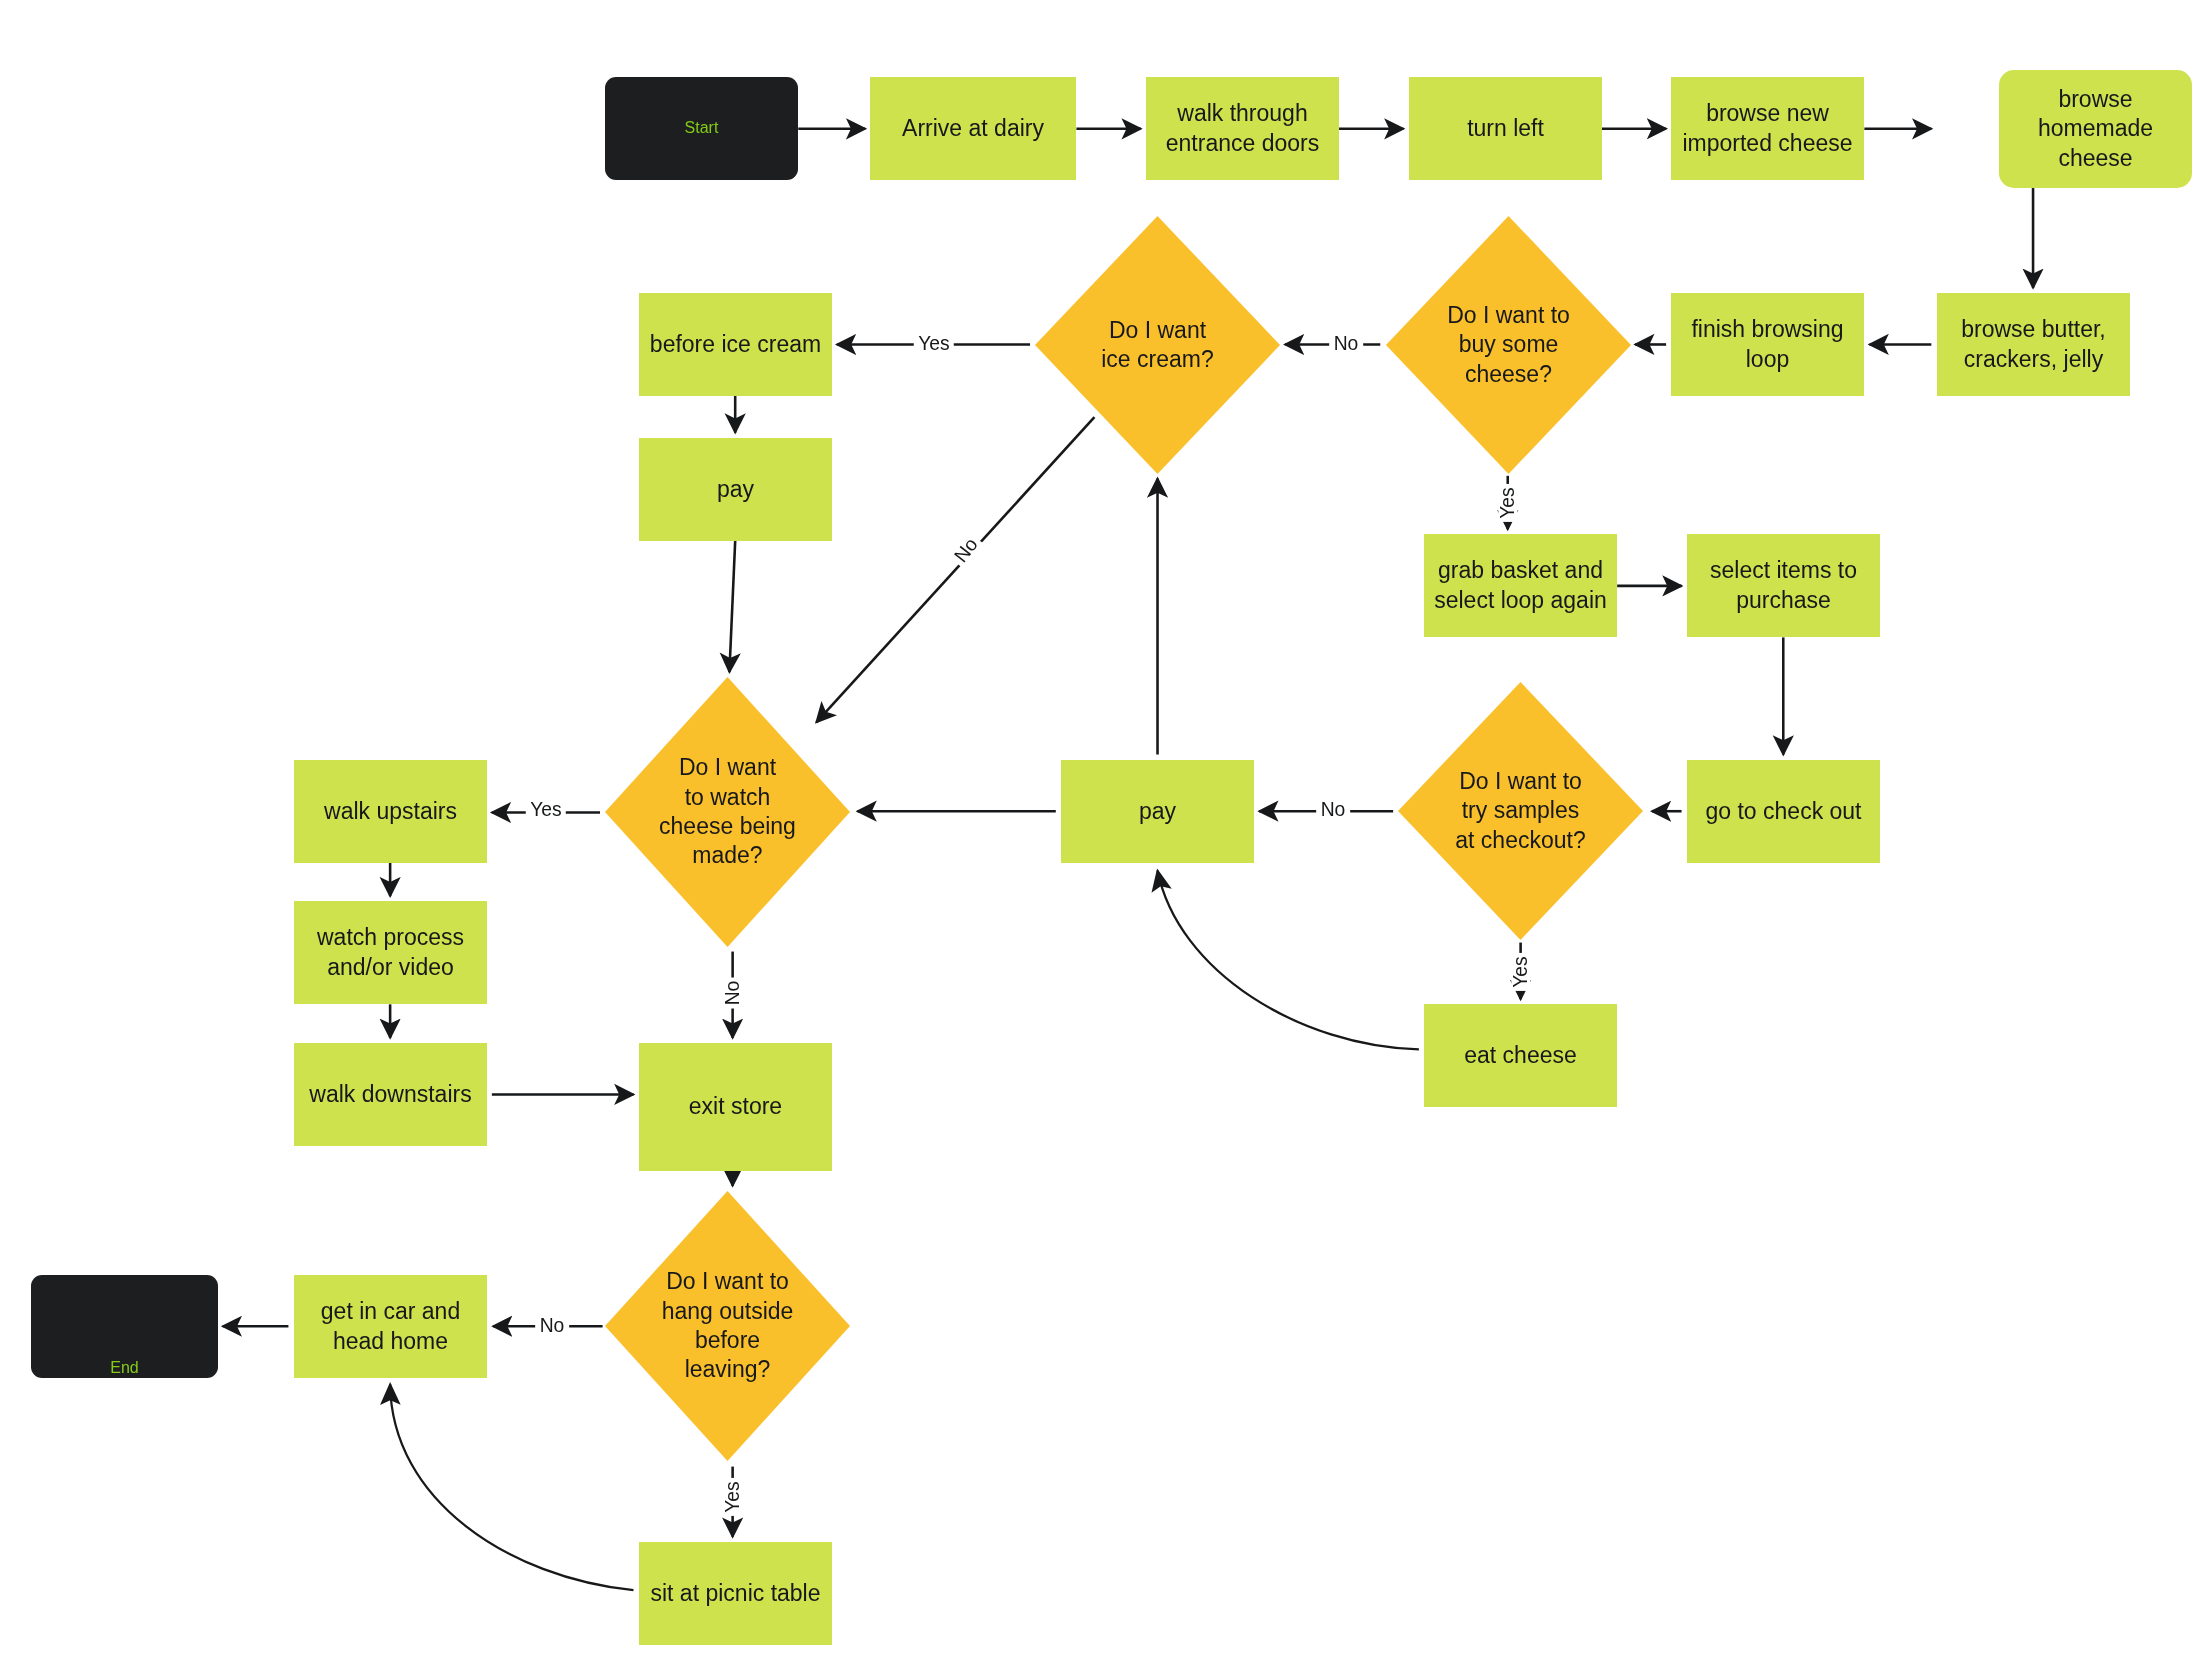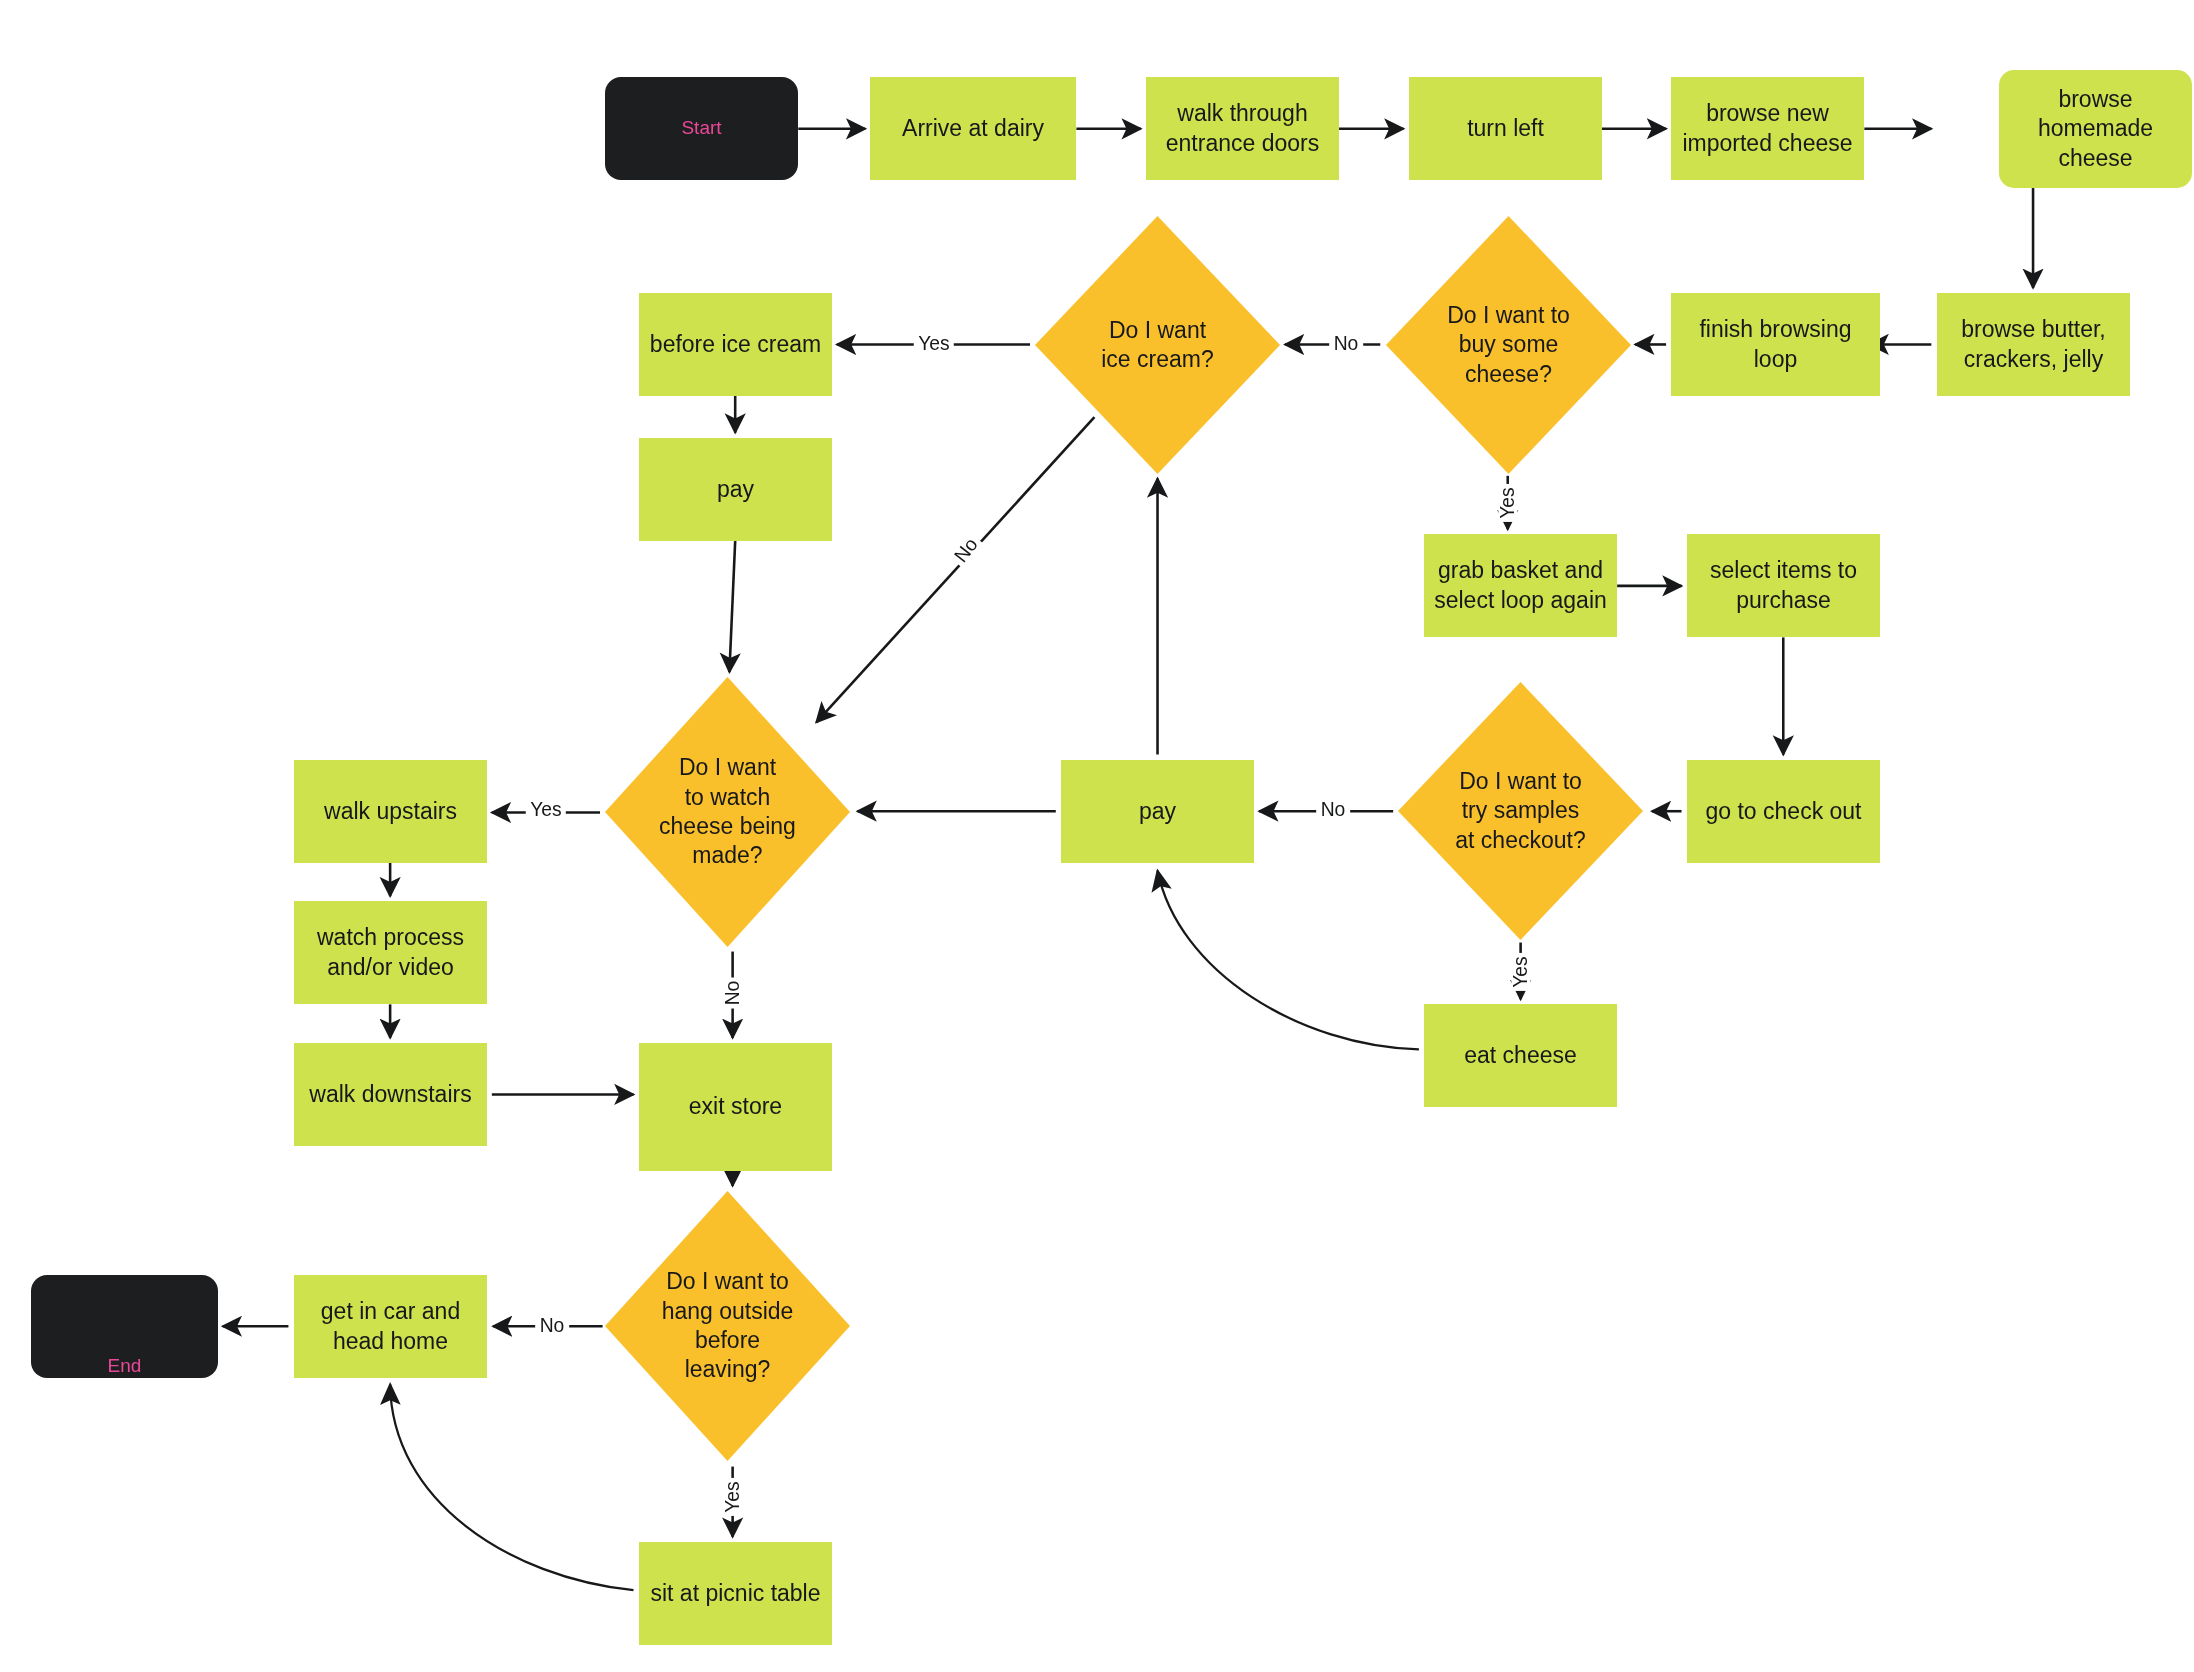--- a/index.html
+++ b/index.html
@@ -36,23 +36,23 @@
     color: #17181a;
     font-size: 23px;
     white-space: pre-line;
     z-index: 3;
   }
   .node.process {
     background: #cee24d;
   }
   .node.terminator {
     background: #1d1e20;
-    color: #ec4899;
-    border-radius: 16px;
-    font-size: 19px;
+    color: #84cc16;
+    border-radius: 11px;
+    font-size: 16px;
   }
   .node.decision {
     background: transparent;
   }
   .node.decision .dia {
     position: absolute;
     left: 0; top: 0;
     width: 100%;
     height: 100%;
     background: #fac02c;
@@ -192,21 +192,21 @@
     <span class="lbl">browse
 homemade
 cheese</span>
   </div>
 
   <div class="node process" style="left:1937px;top:293px;width:193px;height:103px;">
     <span class="lbl">browse butter,
 crackers, jelly</span>
   </div>
 
-  <div class="node process" style="left:1671px;top:293px;width:209px;height:103px;">
+  <div class="node process" style="left:1671px;top:293px;width:193px;height:103px;">
     <span class="lbl">finish browsing
 loop</span>
   </div>
 
   <div class="node decision" style="left:1386px;top:216px;width:245px;height:258px;">
     <span class="dia"></span>
     <span class="lbl">Do I want to
 buy some
 cheese?</span>
   </div>

